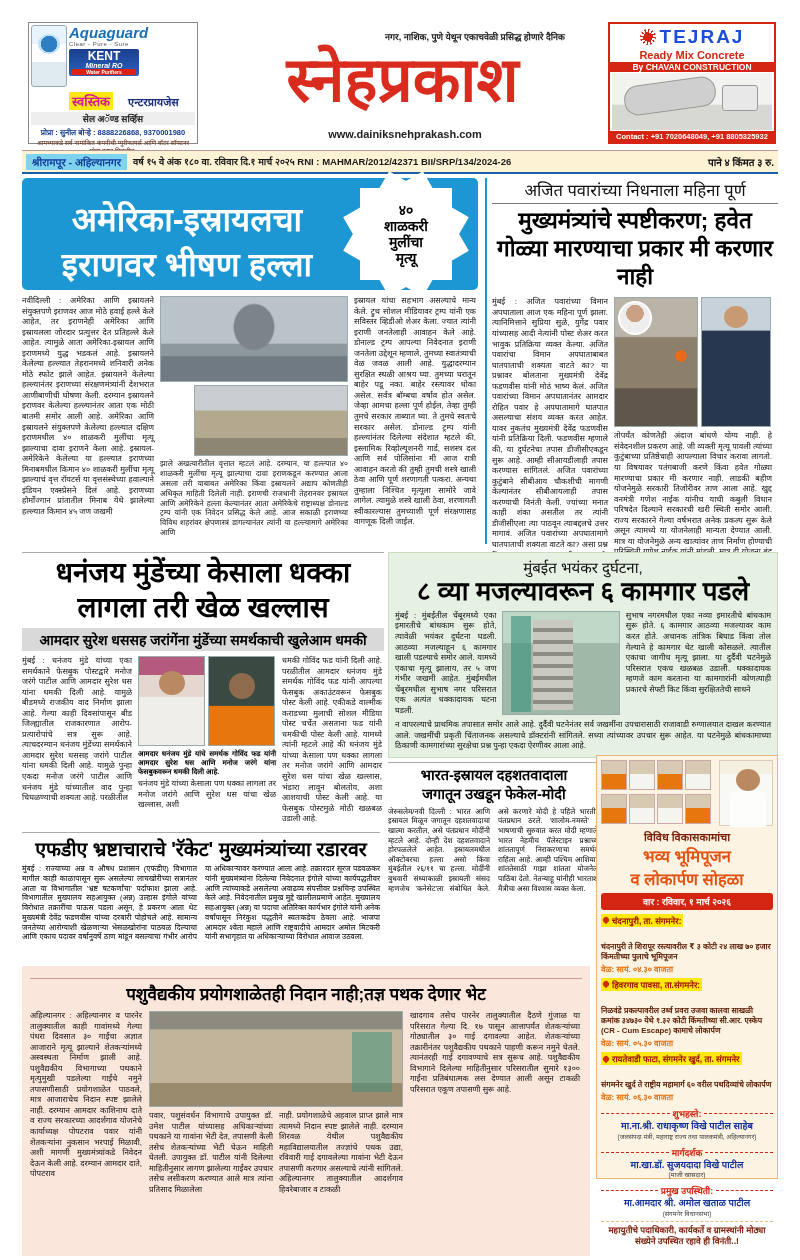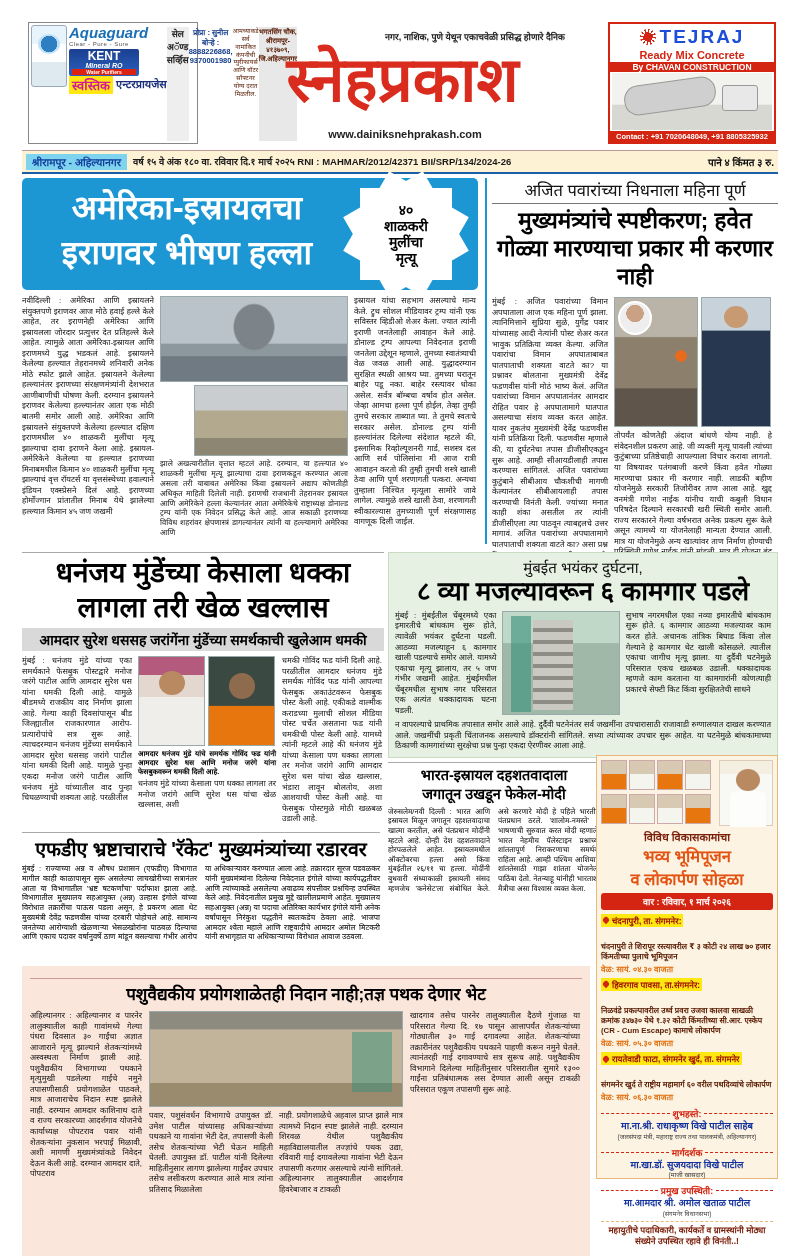--- a/index.html
+++ b/index.html
@@ -3,31 +3,31 @@
 <meta charset="utf-8">
 <style>
   *{margin:0;padding:0;box-sizing:border-box}
   html,body{background:#e9e9e9}
   body{font-family:"Liberation Sans","DejaVu Sans",sans-serif}
   .page{position:relative;width:800px;height:1260px;background:#fff;margin:0 auto;overflow:hidden}
   .abs{position:absolute}
   .col{font-size:8px;line-height:1.32;color:#111;text-align:justify}
   .ph{background:#cfd6da;border:1px solid #9aa;overflow:hidden}
   
-  .aqua{left:28px;top:22px;width:170px;height:122px;border:1px solid #888;background:#fff;padding:2px;display:flex;flex-direction:row}
+  .aqua{left:28px;top:22px;width:170px;height:122px;border:1px solid #888;background:#fff;padding:2px;display:flex;flex-direction:column}
   .aqua-top{display:flex;gap:2px}
   .purifier{width:36px;height:62px;background:linear-gradient(180deg,#e8f4fb 0 30%,#fff 30% 60%,#dfe9f0 60%);border:1px solid #9ab;border-radius:3px;position:relative}
   .purifier:before{content:"";position:absolute;left:6px;top:8px;width:22px;height:20px;border-radius:50%;background:radial-gradient(circle,#2e7fc2 0 55%,#bfe0f5 56%)}
   .aqua-logo{color:#1b6fb5;font-size:15px;font-weight:bold;font-style:italic;line-height:1}
   .aqua-tag{font-size:6px;color:#555;letter-spacing:.5px;margin-top:1px}
   .kent{background:linear-gradient(180deg,#1b3f8f,#2a62c0);color:#fff;font-weight:bold;text-align:center;border-radius:2px;padding:1px 3px;margin-top:2px;width:70px}
   .kent .k1{font-size:12px;line-height:1}
   .kent .k2{font-size:7px;font-style:italic}
   .kent .k3{font-size:5px;background:#d21;display:block}
-  .swline{display:flex;gap:3px;margin-top:0}
+  .swline{display:flex;align-items:center;gap:15px;margin-top:16px}
   .swastik{background:#ffe812;color:#d6189a;font-weight:bold;font-size:13px;padding:0 3px}
   .enter{color:#1b2f7a;font-weight:bold;font-size:11px}
   .aq-srv{font-size:9px;font-weight:bold;color:#222;background:#eee;text-align:center;margin-top:2px}
   .aq-ct{font-size:7.5px;font-weight:bold;color:#103a8a;text-align:center;margin-top:2px}
   .aq-desc{font-size:6.3px;color:#5a1d05;text-align:center;margin-top:2px;line-height:1.25}
   .aq-addr{font-size:6.8px;font-weight:bold;color:#5a1d05;background:#e8e8e8;text-align:center;margin-top:2px}
   .tejraj{left:608px;top:22px;width:168px;height:122px;border:2px solid #d42412;background:#fff;display:flex;flex-direction:column}
   .tj-top{display:flex;align-items:center;justify-content:center;gap:4px;padding:2px}
   .sun{width:16px;height:16px;border-radius:50%;background:radial-gradient(circle,#d42412 0 40%,transparent 41%),repeating-conic-gradient(#d42412 0 12deg,transparent 12deg 30deg)}
   .tj-name{color:#1d4ed8;font-size:19px;font-weight:bold;letter-spacing:2px}
@@ -41,21 +41,21 @@
   .tagline{left:350px;top:30px;width:250px;font-size:9px;font-weight:bold;color:#222;text-align:center}
   .mast{left:205px;top:42px;width:395px;font-size:62px;font-weight:bold;color:#d92b1e;text-align:center;line-height:1.25;font-family:"Liberation Serif","DejaVu Serif",serif}
   .site{left:300px;top:128px;width:210px;text-align:center;font-size:11px;font-weight:bold;color:#222}
   
   .dateline{left:22px;top:150px;width:756px;height:24px;background:#fdf2d4;border-top:1px solid #b99;border-bottom:2px solid #1b5fa8;display:flex;align-items:center;gap:6px;padding:0 4px}
   .edchip{background:#7ed3ee;color:#123f9e;font-weight:bold;font-size:10.5px;padding:1px 6px}
   .dl-info{font-size:9.5px;font-weight:bold;color:#1a1a1a;flex:1}
   .dl-price{font-size:10px;font-weight:bold;color:#111}
   
   .lead{left:22px;top:178px;width:462px;height:366px}
-  .lead-box{position:relative;width:456px;height:112px;background:#1d97d4;border-radius:5px;color:#fff;padding:8px 140px 8px 14px}
+  .lead-box{position:relative;width:456px;height:112px;background:#1d97d4;border-radius:5px;color:#fff;padding:20px 140px 8px 14px}
   .lead-h{font-size:33px;font-weight:bold;line-height:1.35;text-align:center;white-space:nowrap}
   .starburst{position:absolute;right:6px;top:-10px;width:132px;height:132px}
   .sq{position:absolute;inset:20px;background:#fff}
   .sq2{transform:rotate(30deg)}.sq3{transform:rotate(60deg)}
   .badge-txt{position:absolute;inset:0;display:flex;flex-direction:column;align-items:center;justify-content:center;color:#000;line-height:1.15}
   .badge-txt span{font-weight:bold;font-size:14px}
   .lead-body{display:flex;gap:6px;margin-top:6px;height:242px}
   .lc1{width:132px}
   .lmid{width:188px;display:flex;flex-direction:column;gap:3px}
   .lc3{width:122px}

